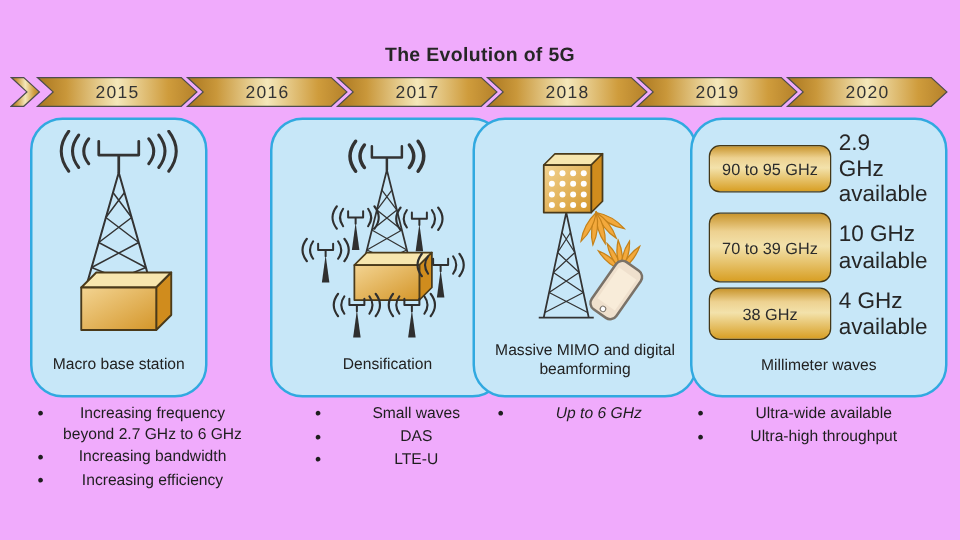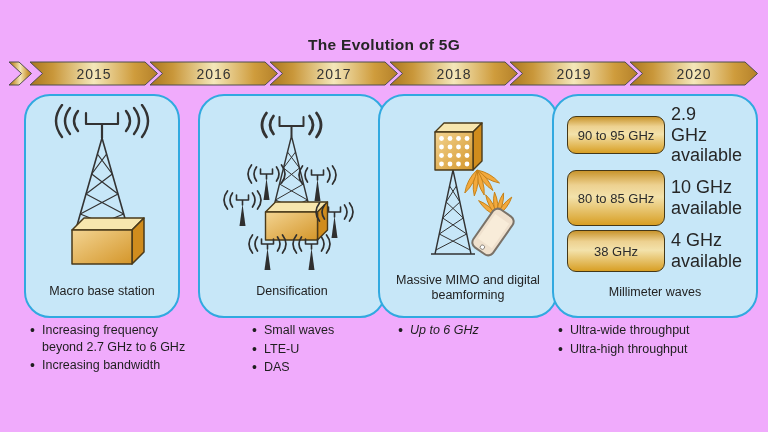--- a/index.html
+++ b/index.html
@@ -4,40 +4,40 @@
 <style>
   html,body{margin:0;padding:0;background:#ffffff;}
   .stage{position:relative;width:768px;height:432px;background:#f0abfc;overflow:hidden;
          font-family:"Liberation Sans",sans-serif;color:#2b2b2b;padding-left:48px;}
   .title{position:absolute;top:36px;left:0;width:768px;text-align:center;
          font-size:15.5px;font-weight:bold;letter-spacing:.3px;color:#262626;}
   .timeline{position:absolute;left:8px;top:60px;}
   .timeline text{font-family:"Liberation Sans",sans-serif;font-size:14px;fill:#333;letter-spacing:1px;}
   .panel{position:absolute;top:94px;height:224px;background:#c7e7f8;
          border:2.5px solid #31a9e0;border-radius:26px;box-sizing:border-box;}
-  .p1{left:24px;width:156px;}
-  .p2{left:198px;width:188px;}
+  .p1{left:24px;width:142px;}
+  .p2{left:216px;width:188px;}
   .p3{left:378px;width:180px;}
   .p4{left:552px;width:206px;}
   .icon-svg{position:absolute;left:50%;transform:translateX(-50%);top:8px;}
   .caption{position:absolute;left:4px;right:4px;text-align:center;font-size:12.5px;
            line-height:1.25;color:#222;}
   .cap1,.cap2{bottom:16px;}
   .cap3{bottom:12px;}
   .cap4{bottom:15px;}
   .mm-rows{position:absolute;left:13px;top:8px;right:6px;}
   .mm-row{display:flex;align-items:center;margin-bottom:4px;}
   .mm-band{width:98px;border:1.8px solid #443818;border-radius:9px;box-sizing:border-box;
            background:linear-gradient(180deg,#c9952d 0%,#edd190 26%,#f3e2ab 48%,#d89f24 100%);
            display:flex;align-items:center;justify-content:center;
            font-size:13px;color:#2b2b2b;}
   .mm-h0{height:38px;} .mm-h1{height:56px;} .mm-h2{height:42px;} .mm-h3{height:30px;}
   .mm-avail{width:66px;margin-left:6px;font-size:18px;line-height:1.15;color:#262626;}
   .blist{position:absolute;top:322px;margin:0;padding:0;list-style:none;font-size:12.5px;
-         line-height:1.32;color:#1e1e1e;}
+         line-height:1.32;color:#1e1e1e;text-align:center;}
   .blist li{position:relative;padding-left:12px;margin-bottom:2px;}
   .blist li::before{content:"\2022";position:absolute;left:0;top:-1px;font-size:14px;color:#1e1e1e;}
   .l1{left:30px;width:172px;}
   .l2{left:252px;width:150px;}
   .l3{left:398px;width:150px;font-style:italic;}
   .l4{left:558px;width:190px;}
   svg .ln{stroke:#333;fill:none;}
 </style>
 </head>
 <body>
@@ -221,41 +221,42 @@
     <div class="caption cap3">Massive MIMO and digital beamforming</div>
   </div>
 
   <div class="panel p4">
     <div class="mm-rows">
       <div class="mm-row">
         <div class="mm-band mm-h0">90 to 95 GHz</div>
         <div class="mm-avail">2.9 GHz available</div>
       </div>
       <div class="mm-row">
-        <div class="mm-band mm-h1">80 to 85 GHz</div>
+        <div class="mm-band mm-h1">70 to 39 GHz</div>
         <div class="mm-avail">10 GHz available</div>
       </div>
       <div class="mm-row">
         <div class="mm-band mm-h2">38 GHz</div>
         <div class="mm-avail">4 GHz available</div>
       </div>
     </div>
     <div class="caption cap4">Millimeter waves</div>
   </div>
 
   <ul class="blist l1">
     <li>Increasing frequency beyond 2.7 GHz to 6 GHz</li>
     <li>Increasing bandwidth</li>
+    <li>Increasing efficiency</li>
   </ul>
   <ul class="blist l2">
     <li>Small waves</li>
+    <li>DAS</li>
     <li>LTE-U</li>
-    <li>DAS</li>
   </ul>
   <ul class="blist l3">
     <li>Up to 6 GHz</li>
   </ul>
   <ul class="blist l4">
-    <li>Ultra-wide throughput</li>
+    <li>Ultra-wide available</li>
     <li>Ultra-high throughput</li>
   </ul>
 
 </div>
 
 </body></html>

